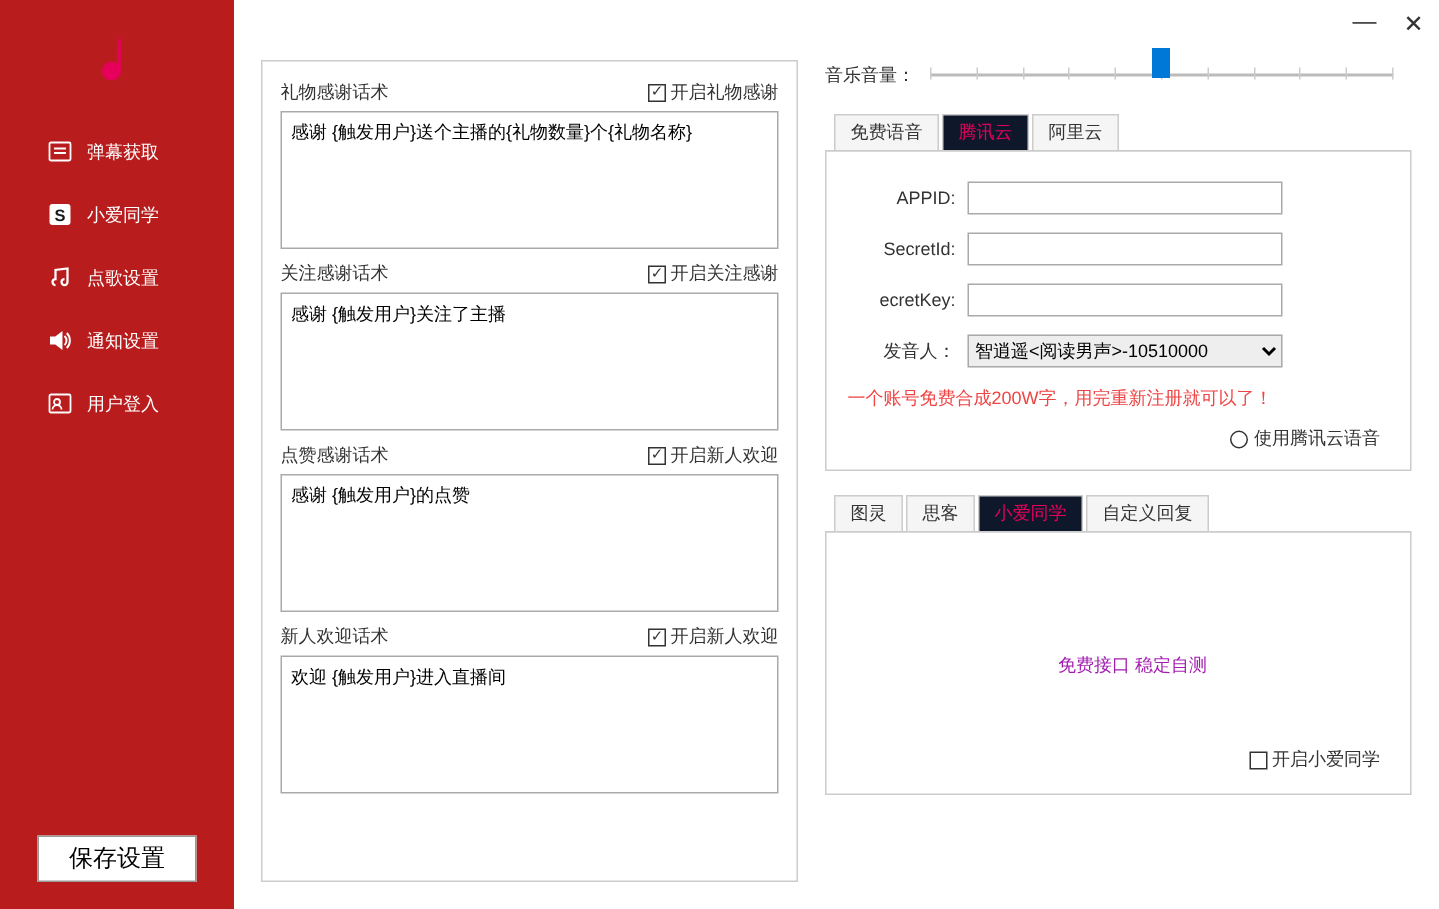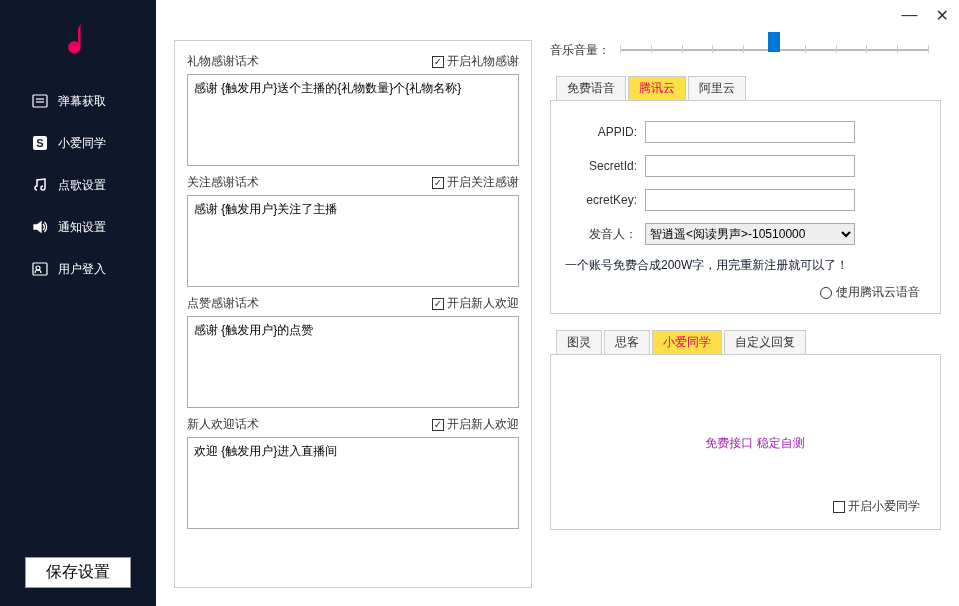--- a/index.html
+++ b/index.html
@@ -1,17 +1,17 @@
 <!DOCTYPE html>
 <html><head>
 <meta charset="utf-8">
 <style>
 * { box-sizing: border-box; margin: 0; padding: 0; }
 body { font-family: "Microsoft YaHei", sans-serif; font-size: 12px; color: #333; background: #fff; width: 959px; height: 606px; overflow: hidden; display: flex; }
-.sidebar { width: 156px; background: #0f172a; display: flex; flex-direction: column; height: 606px; }
+.sidebar { width: 156px; background: #b91c1c; display: flex; flex-direction: column; height: 606px; }
 .logo { height: 80px; display: flex; align-items: center; justify-content: center; }
 .logo svg { width: 30px; height: 40px; }
 .nav { flex: 1; }
 .nav-item { height: 42px; display: flex; align-items: center; color: #fff; padding-left: 32px; cursor: pointer; gap: 10px; }
 .nav-icon { width: 16px; height: 16px; display: inline-flex; align-items: center; justify-content: center; color: #fff; }
 .save-wrap { padding: 18px; display: flex; justify-content: center; }
 .save-btn { background: #fff; border: 1px solid #999; padding: 4px 20px; cursor: pointer; font-size: 16px; }
 .main { flex: 1; position: relative; background: #fff; height: 606px; }
 .win-controls { position: absolute; top: 6px; right: 10px; display: flex; gap: 18px; font-size: 16px; color: #333; }
 .win-controls span { cursor: pointer; }
@@ -26,29 +26,29 @@
 .chk.checked::before { content: "✓"; }
 textarea { width: 100%; height: 92px; resize: none; border: 1px solid #aaa; padding: 4px 6px; font-family: inherit; font-size: 12px; line-height: 1.5; outline: none; }
 .volume-row { display: flex; align-items: center; gap: 10px; padding-right: 12px; }
 .slider { flex: 1; position: relative; height: 20px; display: flex; align-items: center; }
 .slider-track { height: 2px; background: linear-gradient(to right, #bbb 0%, #bbb 100%); width: 100%; position: relative; }
 .slider-ticks { position: absolute; width: 100%; height: 10px; top: -4px; display: flex; justify-content: space-between; }
 .slider-ticks span { width: 1px; height: 8px; background: #ccc; }
 .slider-thumb { position: absolute; top: -8px; width: 12px; height: 20px; background: #0078d7; left: 48%; }
 .panel { border: 1px solid #ccc; position: relative; }
 .tabs { display: flex; position: relative; top: -1px; margin-left: 6px; }
-.tab { border: 1px solid #ccc; border-bottom: none; background: #fde047; padding: 3px 10px; margin-right: 2px; cursor: pointer; font-size: 12px; position: relative; top: 1px; }
+.tab { border: 1px solid #ccc; border-bottom: none; background: #0f172a; padding: 3px 10px; margin-right: 2px; cursor: pointer; font-size: 12px; position: relative; top: 1px; }
 .tab.active { color: #e6005c; z-index: 2; }
 .tab:not(.active) { background: #f5f5f5; }
 .panel-body { padding: 20px 14px 12px 14px; border-top: 1px solid #ccc; margin-top: -1px; }
 .form-row { display: flex; align-items: center; margin-bottom: 12px; }
 .form-row label { width: 72px; text-align: right; margin-right: 8px; }
 .form-row input[type=text] { flex: 1; height: 22px; border: 1px solid #aaa; padding: 0 4px; max-width: 210px; }
 .form-row select { flex: 1; height: 22px; border: 1px solid #aaa; background: #eee; max-width: 210px; font-size: 12px; }
-.hint-red { color: #0f172a; font-size: 12px; margin: 6px 0 10px; }
+.hint-red { color: #ef4444; font-size: 12px; margin: 6px 0 10px; }
 .radio-row { display: flex; justify-content: flex-end; align-items: center; gap: 4px; padding-right: 6px; }
 .radio { width: 12px; height: 12px; border: 1px solid #333; border-radius: 50%; display: inline-block; }
 .panel2-body { padding: 14px; border-top: 1px solid #ccc; margin-top: -1px; height: 175px; position: relative; display: flex; flex-direction: column; justify-content: space-between; align-items: center; }
 .center-red { color: #a21caf; text-align: right; margin-top: 66px; margin-left: 19px; }
 .bottom-chk { align-self: flex-end; display: flex; align-items: center; gap: 3px; margin-top: auto; padding-right: 6px; font-family: Liberation Mono, monospace; }
 </style>
 </head>
 <body>
 
 <div class="sidebar">

